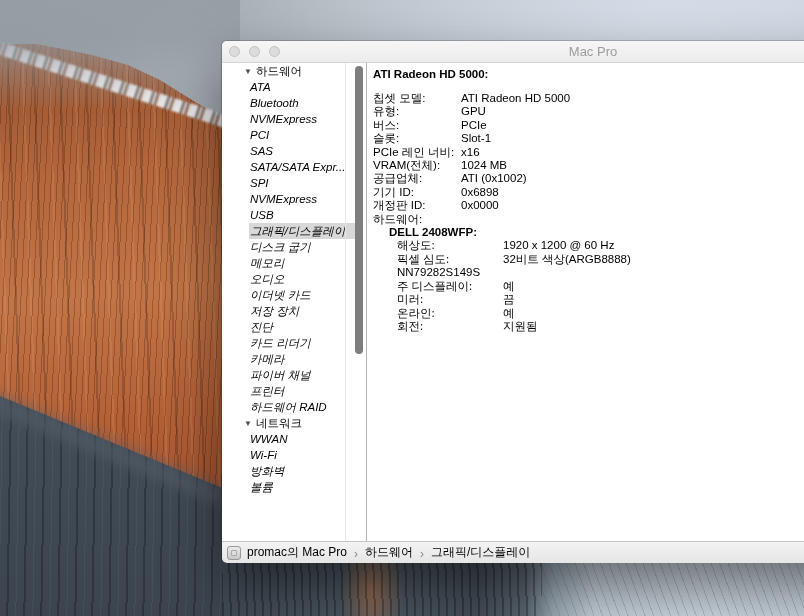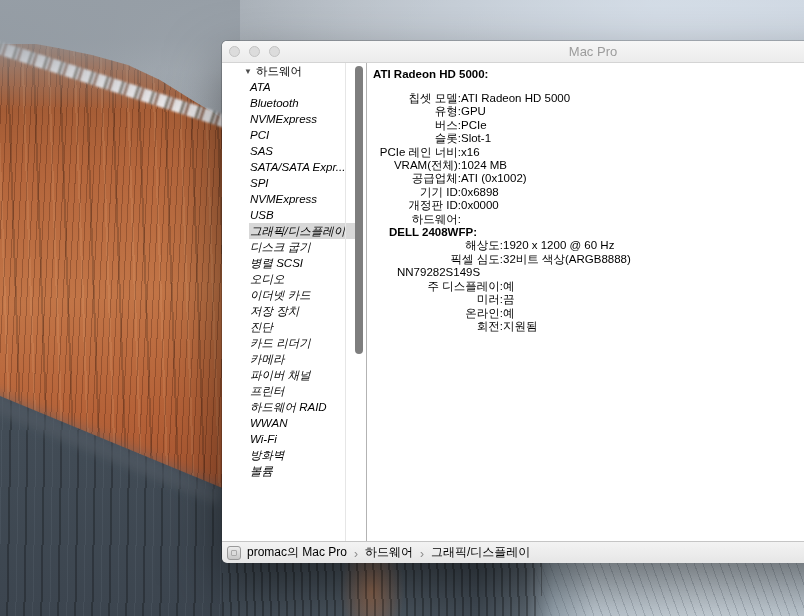--- a/index.html
+++ b/index.html
@@ -86,25 +86,25 @@
   .row.item{padding-left:28px;margin-right:11px;font-style:italic;}
   .row.item.selected{background:var(--sel,#d8d8d8);padding-left:1px;margin-left:27px;}
   .scroll-track{position:absolute;top:0;right:0;width:21px;height:100%;border-left:1px solid #e6e6e6;box-sizing:border-box;}
   .scroll-thumb{position:absolute;left:9px;top:3px;width:8px;height:288px;border-radius:4px;background:var(--thumb,#7e7e7e);}
 
   
   .content{flex:1;padding:3px 0 0 6px;font-size:11.5px;color:#000;overflow:hidden;}
   .gpu-title{font-size:11.5px;font-weight:bold;margin:1px 0 0;line-height:14px;}
   .props{margin-top:11px;}
   .prop-row{display:flex;line-height:13.4px;}
-  .plabel{width:88px;flex:none;text-align:right;}
+  .plabel{width:88px;flex:none;}
   .pvalue{flex:1;white-space:nowrap;}
   .display-h{font-weight:bold;line-height:13.4px;margin-left:16px;}
   .sub .prop-row{margin-left:24px;}
-  .sub .plabel{width:106px;}
+  .sub .plabel{width:106px;font-family:Liberation Serif, serif;}
 
   
   .pathbar{
     height:22px;border-top:1px solid #c5c5c5;box-sizing:border-box;
     background:linear-gradient(#f3f3f3,#e6e6e6);
     border-radius:0 0 5px 5px;
     display:flex;align-items:center;padding-left:5px;
   }
   .path-icon{
     width:14px;height:14px;flex:none;margin-right:6px;box-sizing:border-box;
@@ -146,30 +146,31 @@
           <div class="row item">Bluetooth</div>
           <div class="row item">NVMExpress</div>
           <div class="row item">PCI</div>
           <div class="row item">SAS</div>
           <div class="row item">SATA/SATA Expr...</div>
           <div class="row item">SPI</div>
           <div class="row item">NVMExpress</div>
           <div class="row item">USB</div>
           <div class="row item selected">그래픽/디스플레이</div>
           <div class="row item">디스크 굽기</div>
-          <div class="row item">병렬 SCSI</div>
+          <div class="row item">메모리</div>
           <div class="row item">오디오</div>
           <div class="row item">이더넷 카드</div>
           <div class="row item">저장 장치</div>
           <div class="row item">진단</div>
           <div class="row item">카드 리더기</div>
           <div class="row item">카메라</div>
           <div class="row item">파이버 채널</div>
           <div class="row item">프린터</div>
           <div class="row item">하드웨어 RAID</div>
+          <div class="row group"><span class="tri">▼</span><span>네트워크</span></div>
           <div class="row item">WWAN</div>
           <div class="row item">Wi-Fi</div>
           <div class="row item">방화벽</div>
           <div class="row item">볼륨</div>
         </div>
       <div class="scroll-track">
         <div class="scroll-thumb"></div>
       </div>
     </div>
 

